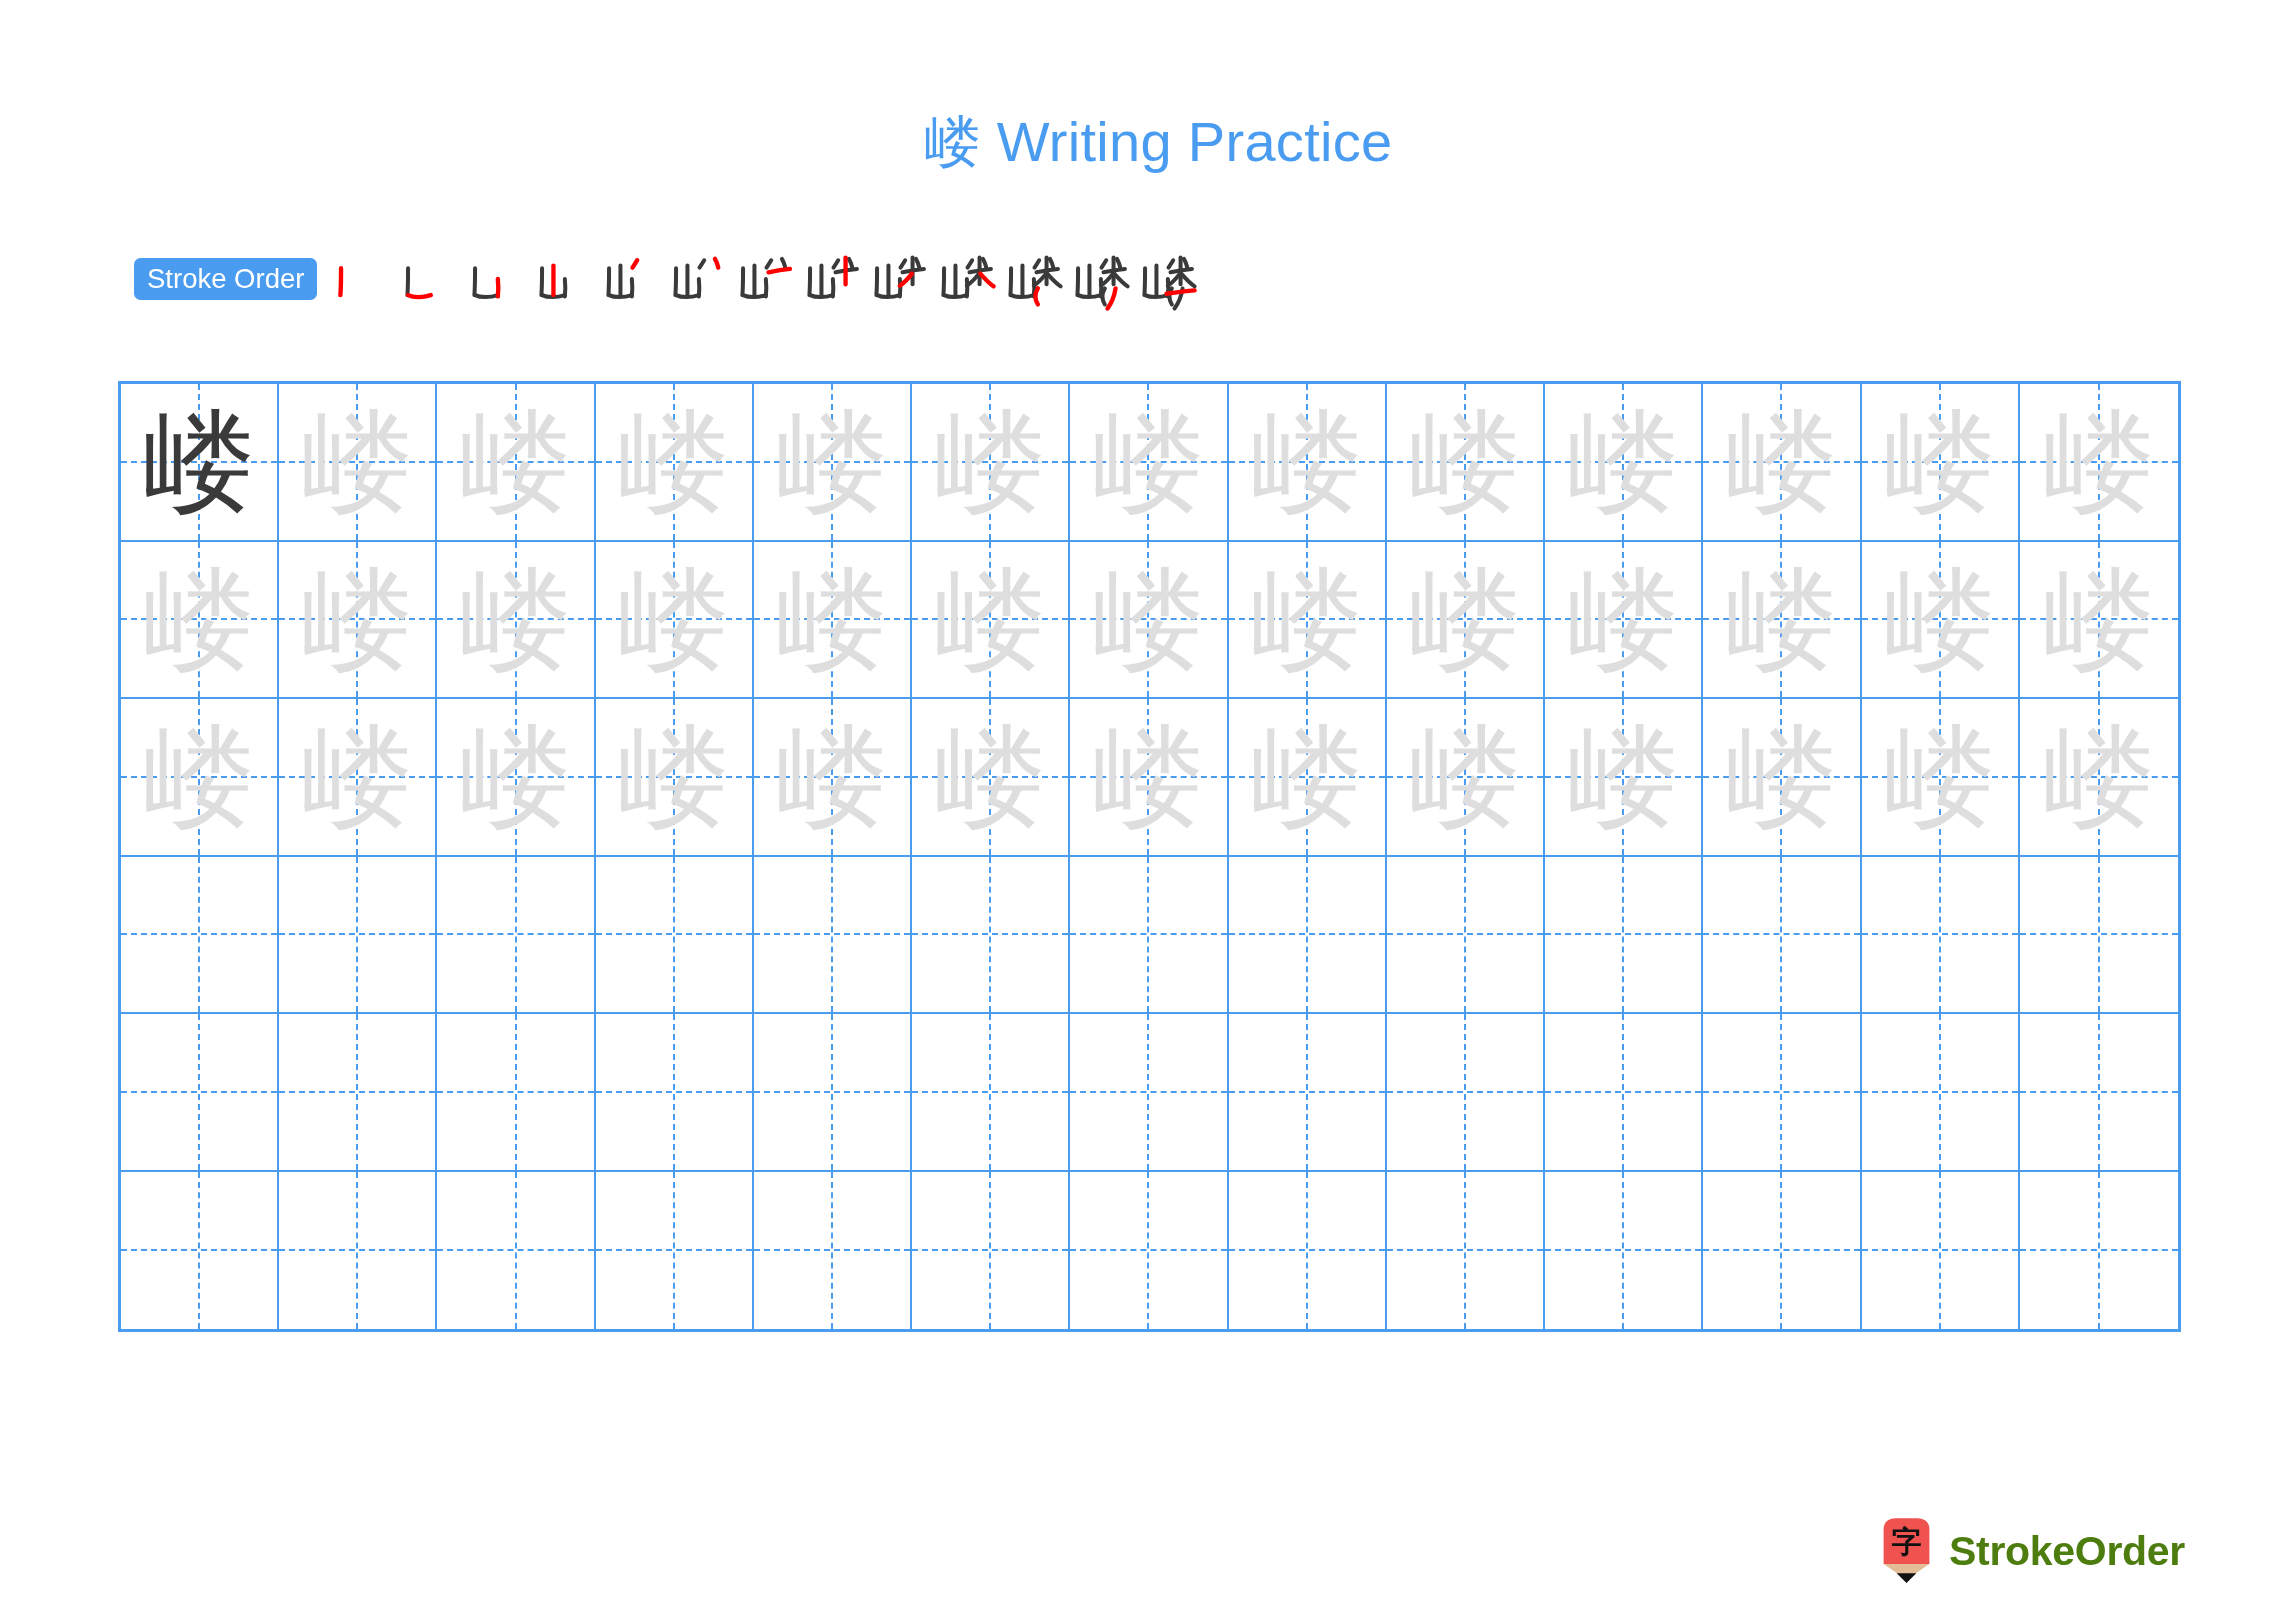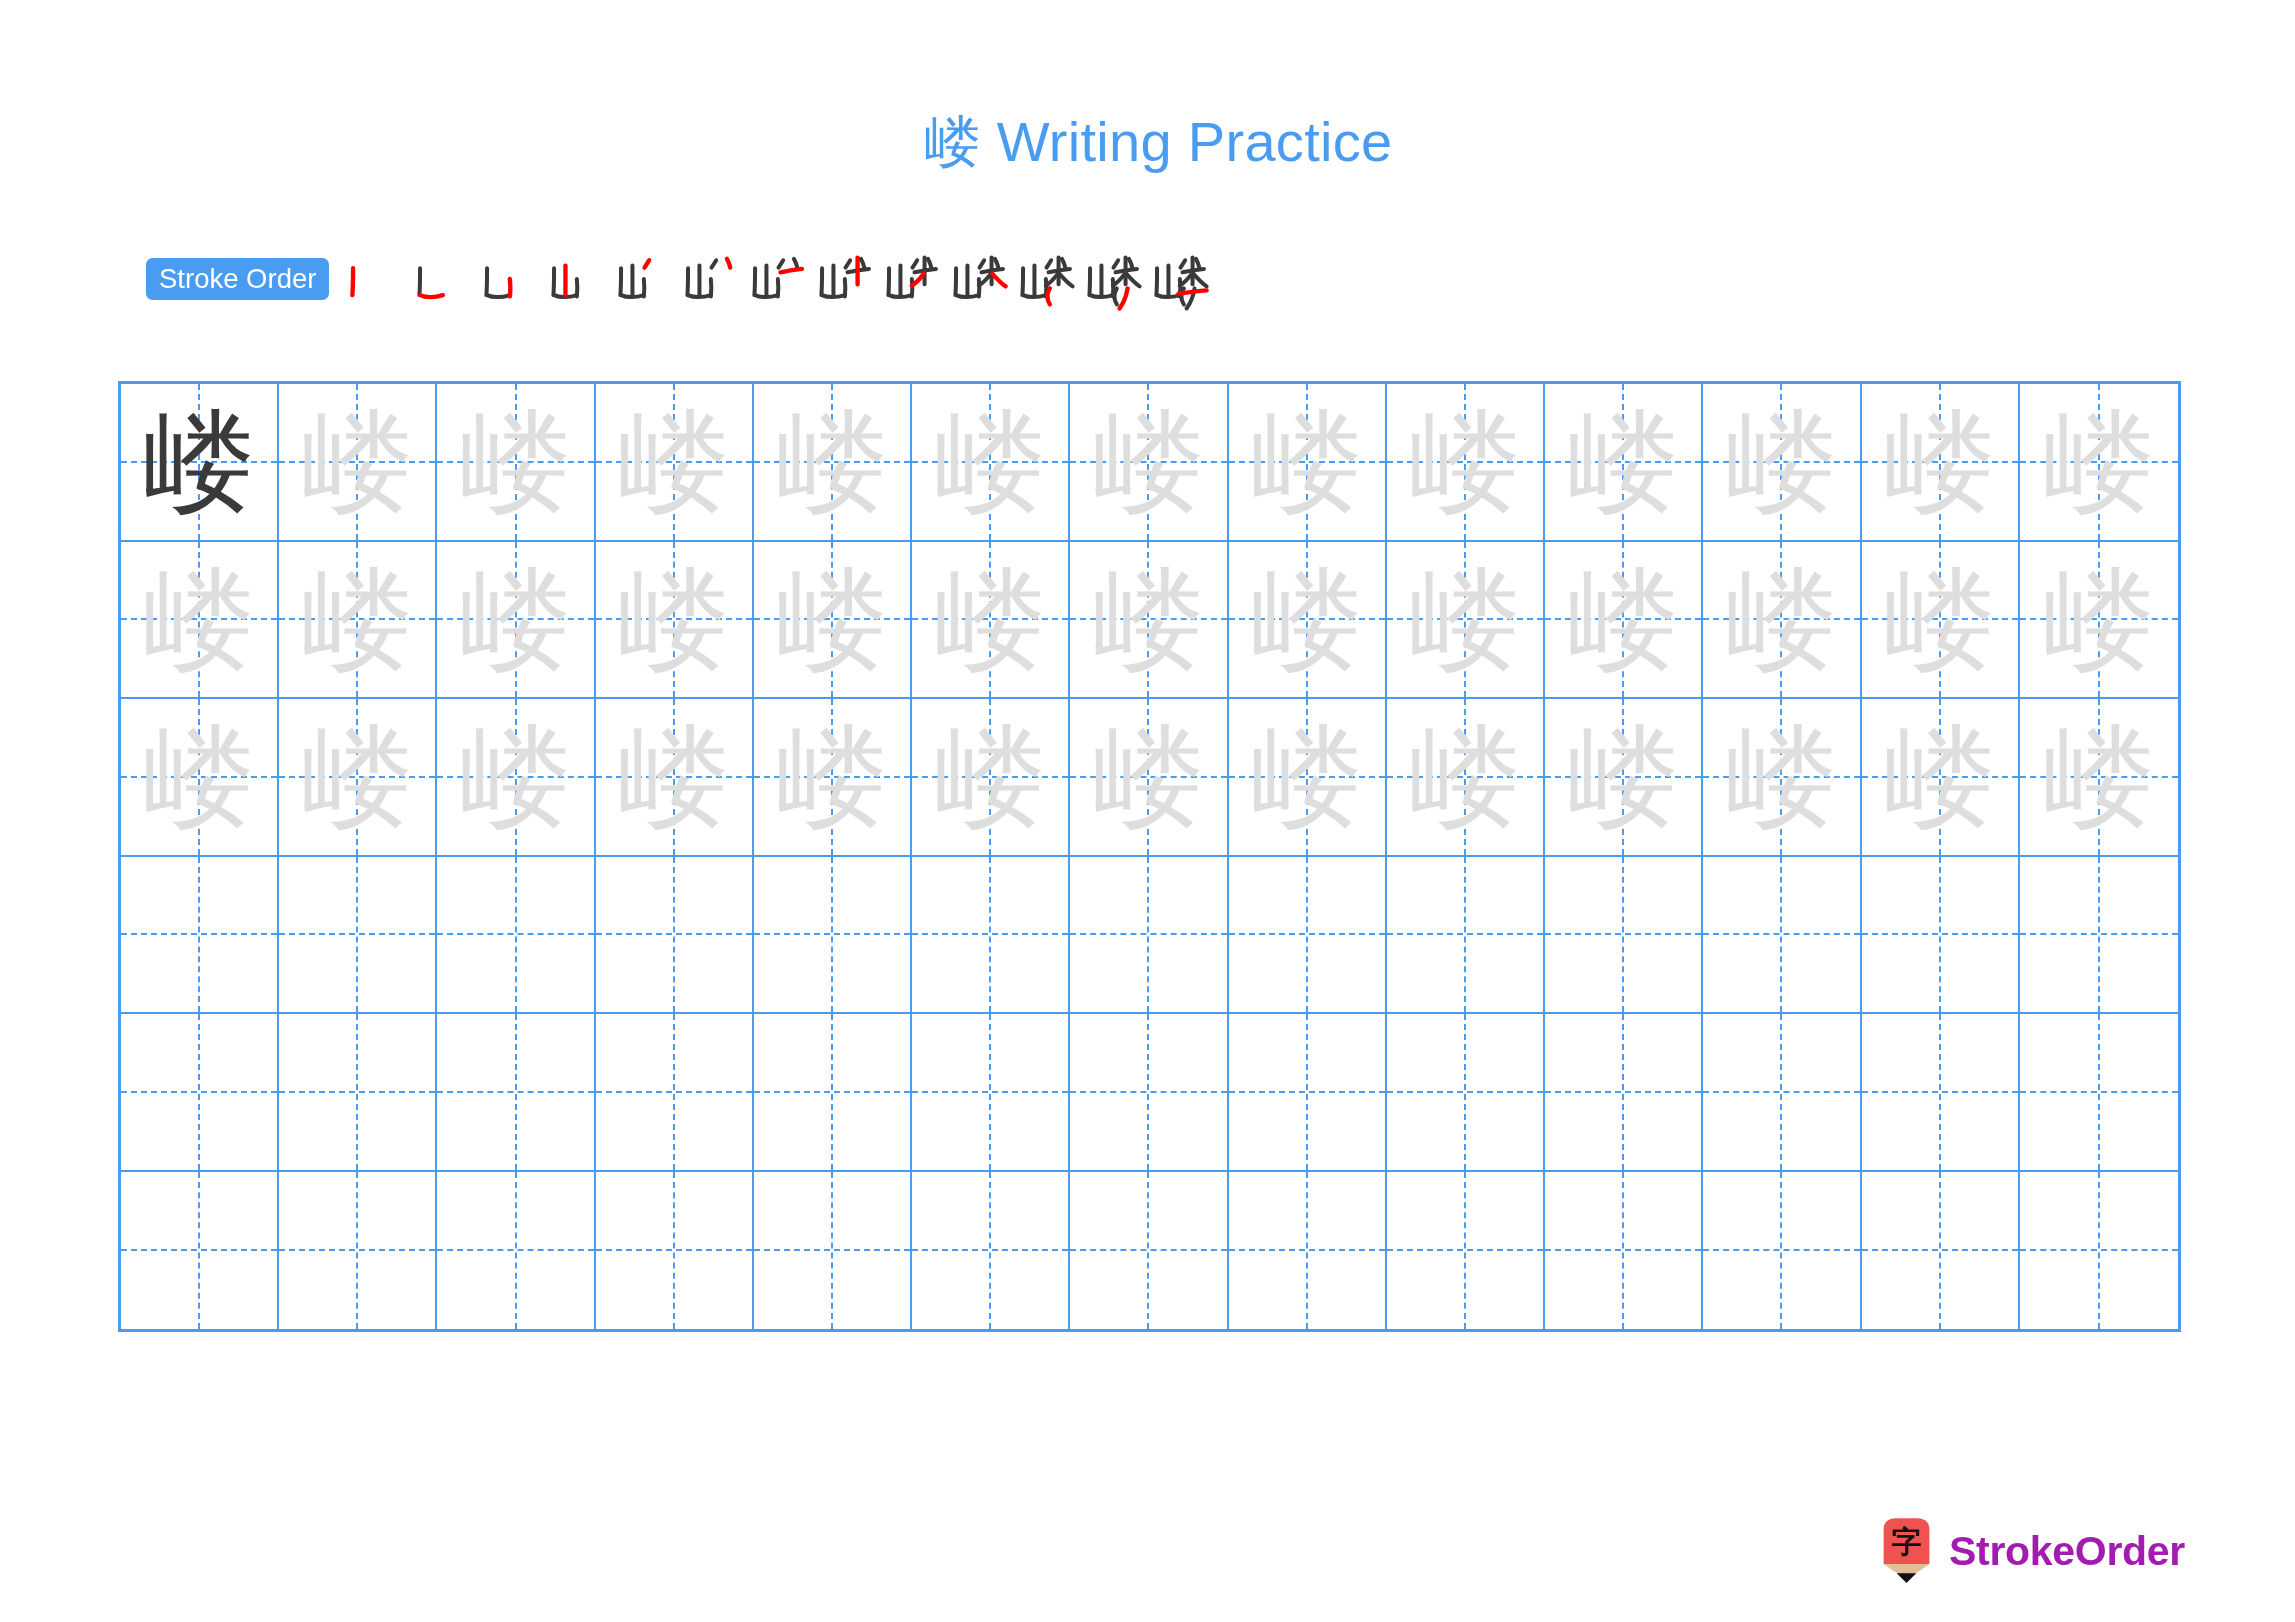--- a/index.html
+++ b/index.html
@@ -49,21 +49,20 @@
 
   .stroke-order-badge {
     background: #4a9cf0;
     color: #ffffff;
     font-size: 27.5px;
     font-weight: 400;
     padding: 6.5px 13px 7.9px 13px;
     border-radius: 6.5px;
     line-height: 1;
     white-space: nowrap;
-    margin-left: 12px;
   }
 
   .stroke-steps {
     display: flex;
     align-items: flex-start;
     margin-left: 11.8px;
   }
 
   .stroke-step {
     width: 67px;
@@ -154,21 +153,21 @@
   .brand-logo {
     width: 51px;
     height: 68px;
     position: relative;
     flex: 0 0 51px;
   }
 
   .brand-name {
     font-size: 41px;
     font-weight: bold;
-    color: #a21caf;
+    color: #4d7c0f;
     letter-spacing: -0.3px;
     white-space: nowrap;
   }
 </style>
 </head>
 <body>
 
 <div class="page">
 
   <div class="title">

